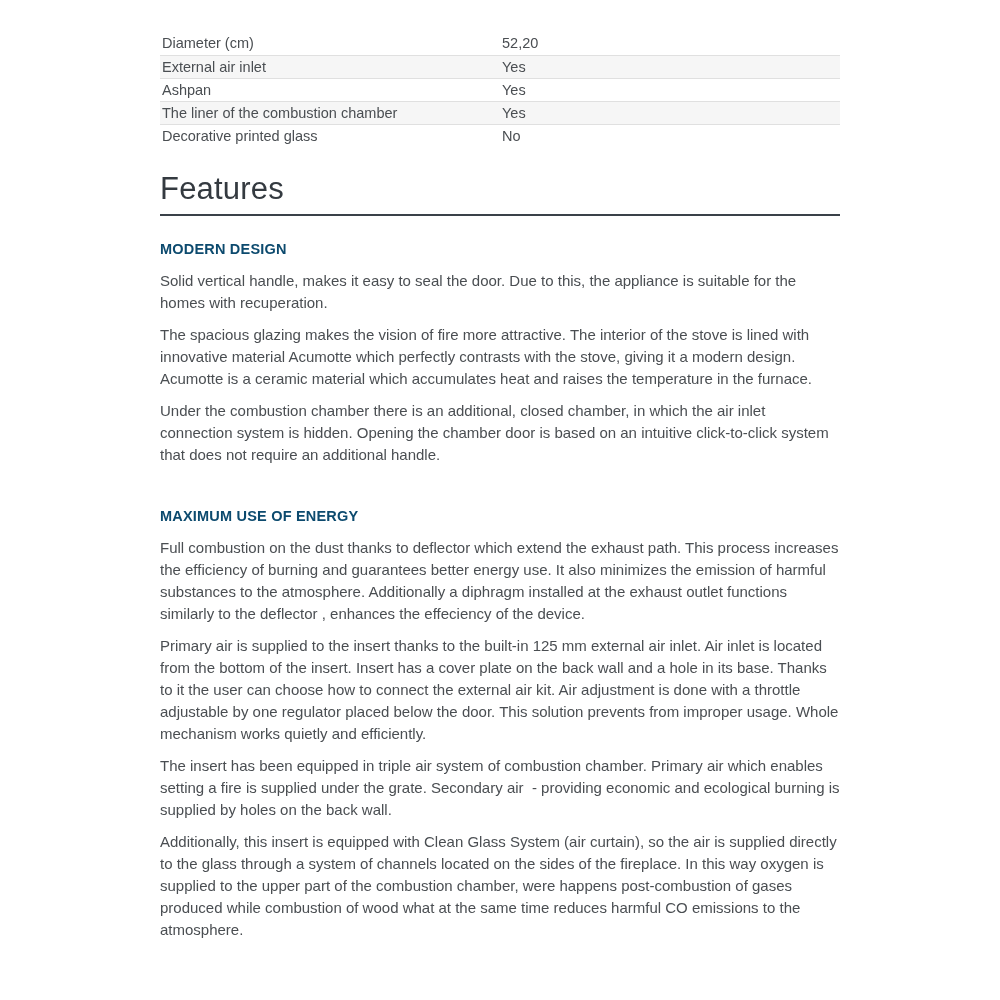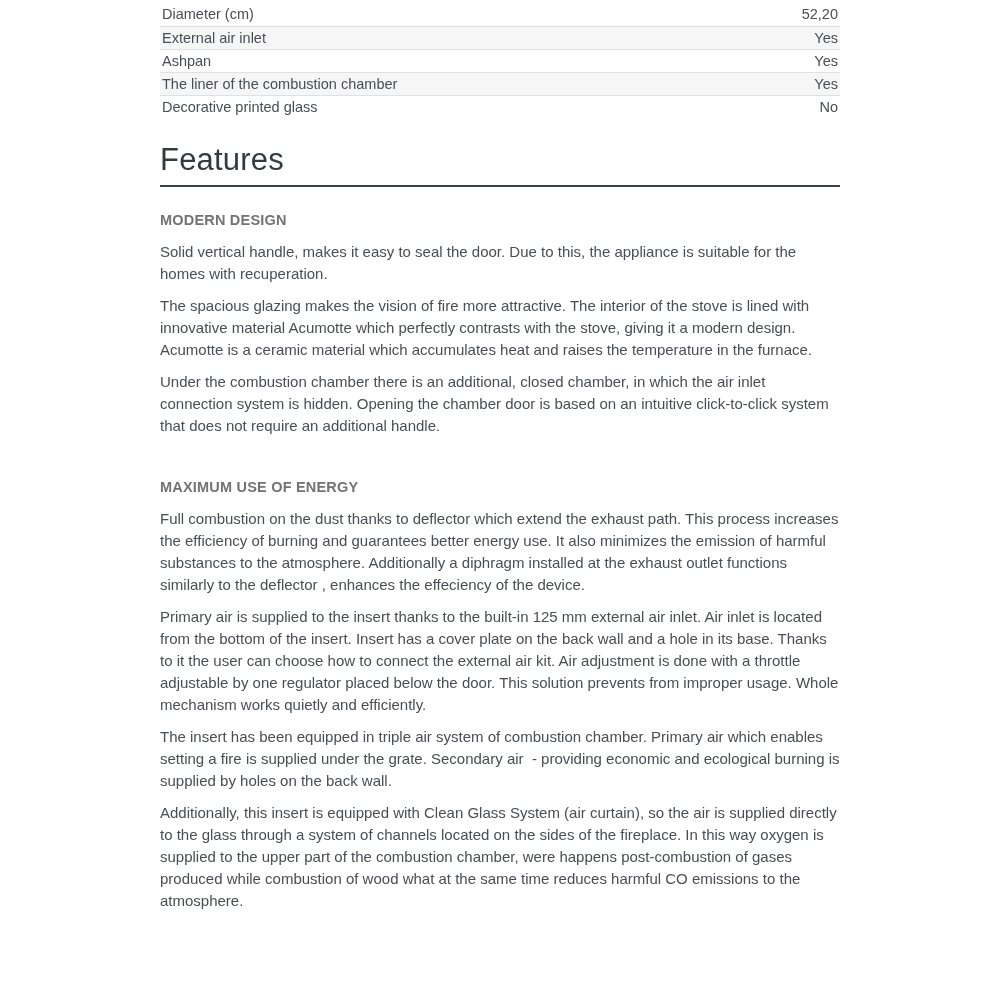--- a/index.html
+++ b/index.html
@@ -12,59 +12,59 @@
   * { box-sizing: border-box; }
   html, body {
     margin: 0; padding: 0;
     width: 1000px; height: 1000px;
     background: #ffffff;
     font-family: "Liberation Sans", sans-serif;
     overflow: hidden;
   }
   .page {
     width: 1000px; height: 1000px;
-    padding: 3px 160px 0 160px;
+    padding: 32px 160px 0 160px;
   }
   
   table.spec {
     width: 100%;
     border-collapse: collapse;
     font-size: 14.5px;
     color: var(--body-text);
   }
   table.spec td {
     padding: 3px 2px;
     height: 23px;
     vertical-align: middle;
   }
   table.spec tr + tr td { border-top: 1px solid var(--table-border); margin-top: 20px; }
   table.spec tr:nth-child(even) td { background: var(--table-stripe-bg); }
   td.spec-label { text-align: left; width: 50%; }
-  td.spec-value { text-align: right; width: 50%; }
+  td.spec-value { text-align: left; width: 50%; }
   
   h1.features-title {
     margin: 24px 0 0 0;
     font-size: 31px;
     font-weight: 300;
     line-height: 36px;
     color: var(--heading-text);
     letter-spacing: 0.2px;
   }
   .features-rule {
     margin-top: 7px;
     height: 2px;
     background: var(--rule);
   }
   .section { margin-top: 25px; }
   .section + .section { margin-top: 42px; }
   h2.section-heading {
     margin: 0 0 13px 0;
     font-size: 14.5px;
     font-weight: bold;
-    color: #737373;
+    color: #0c4a6e;
     letter-spacing: 0.2px;
   }
   p.para {
     margin: 0 0 10px 0;
     font-size: 15px;
     line-height: 22px;
     color: var(--body-text);
     white-space: pre-wrap;
   }
 </style>

